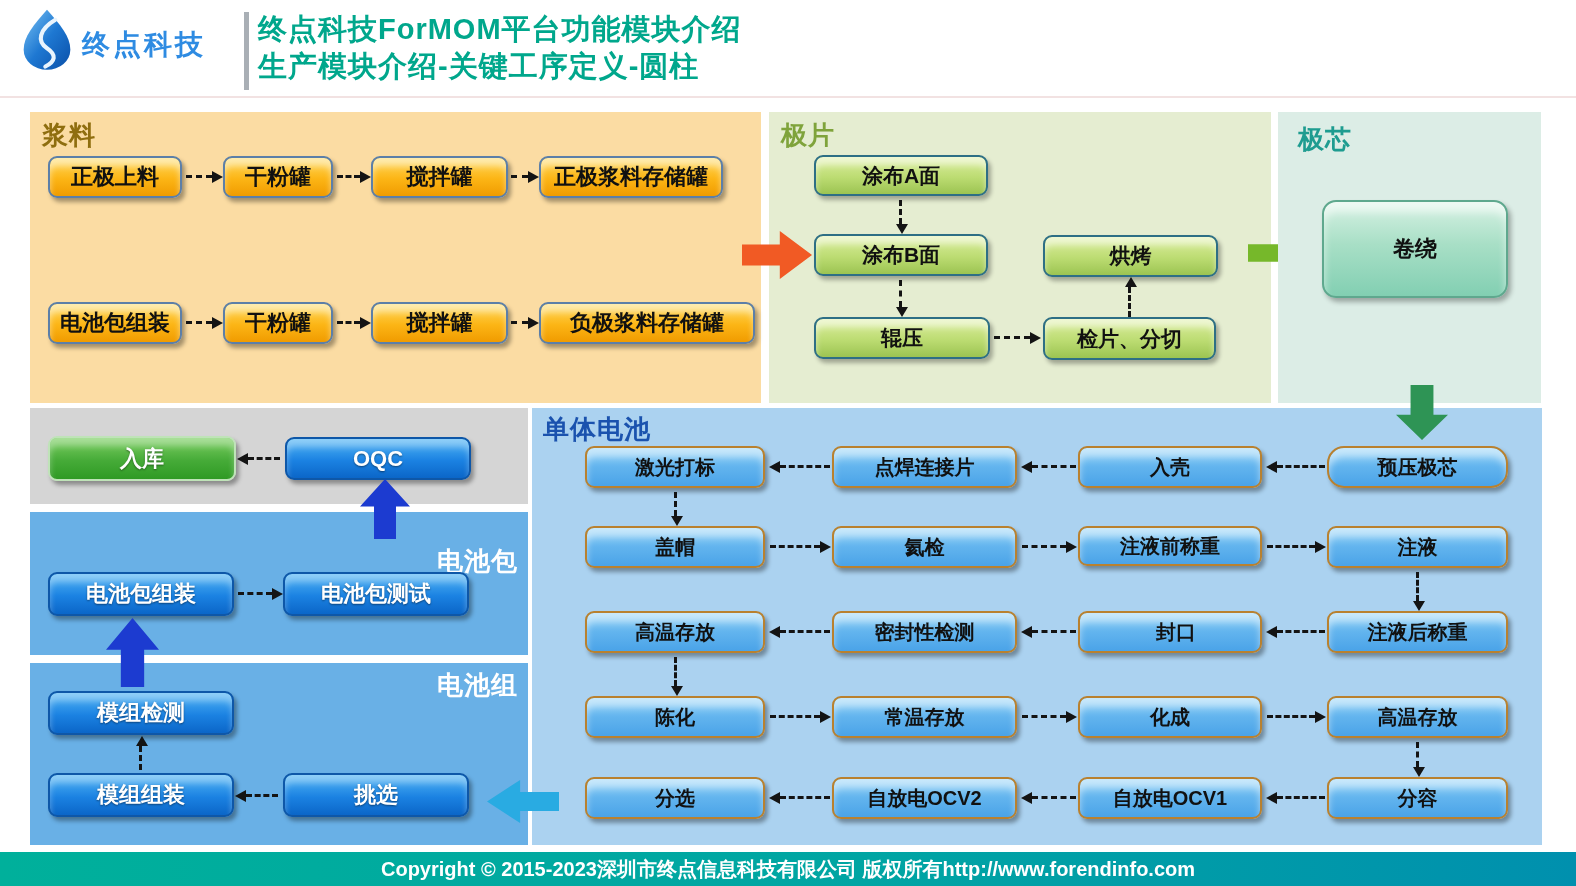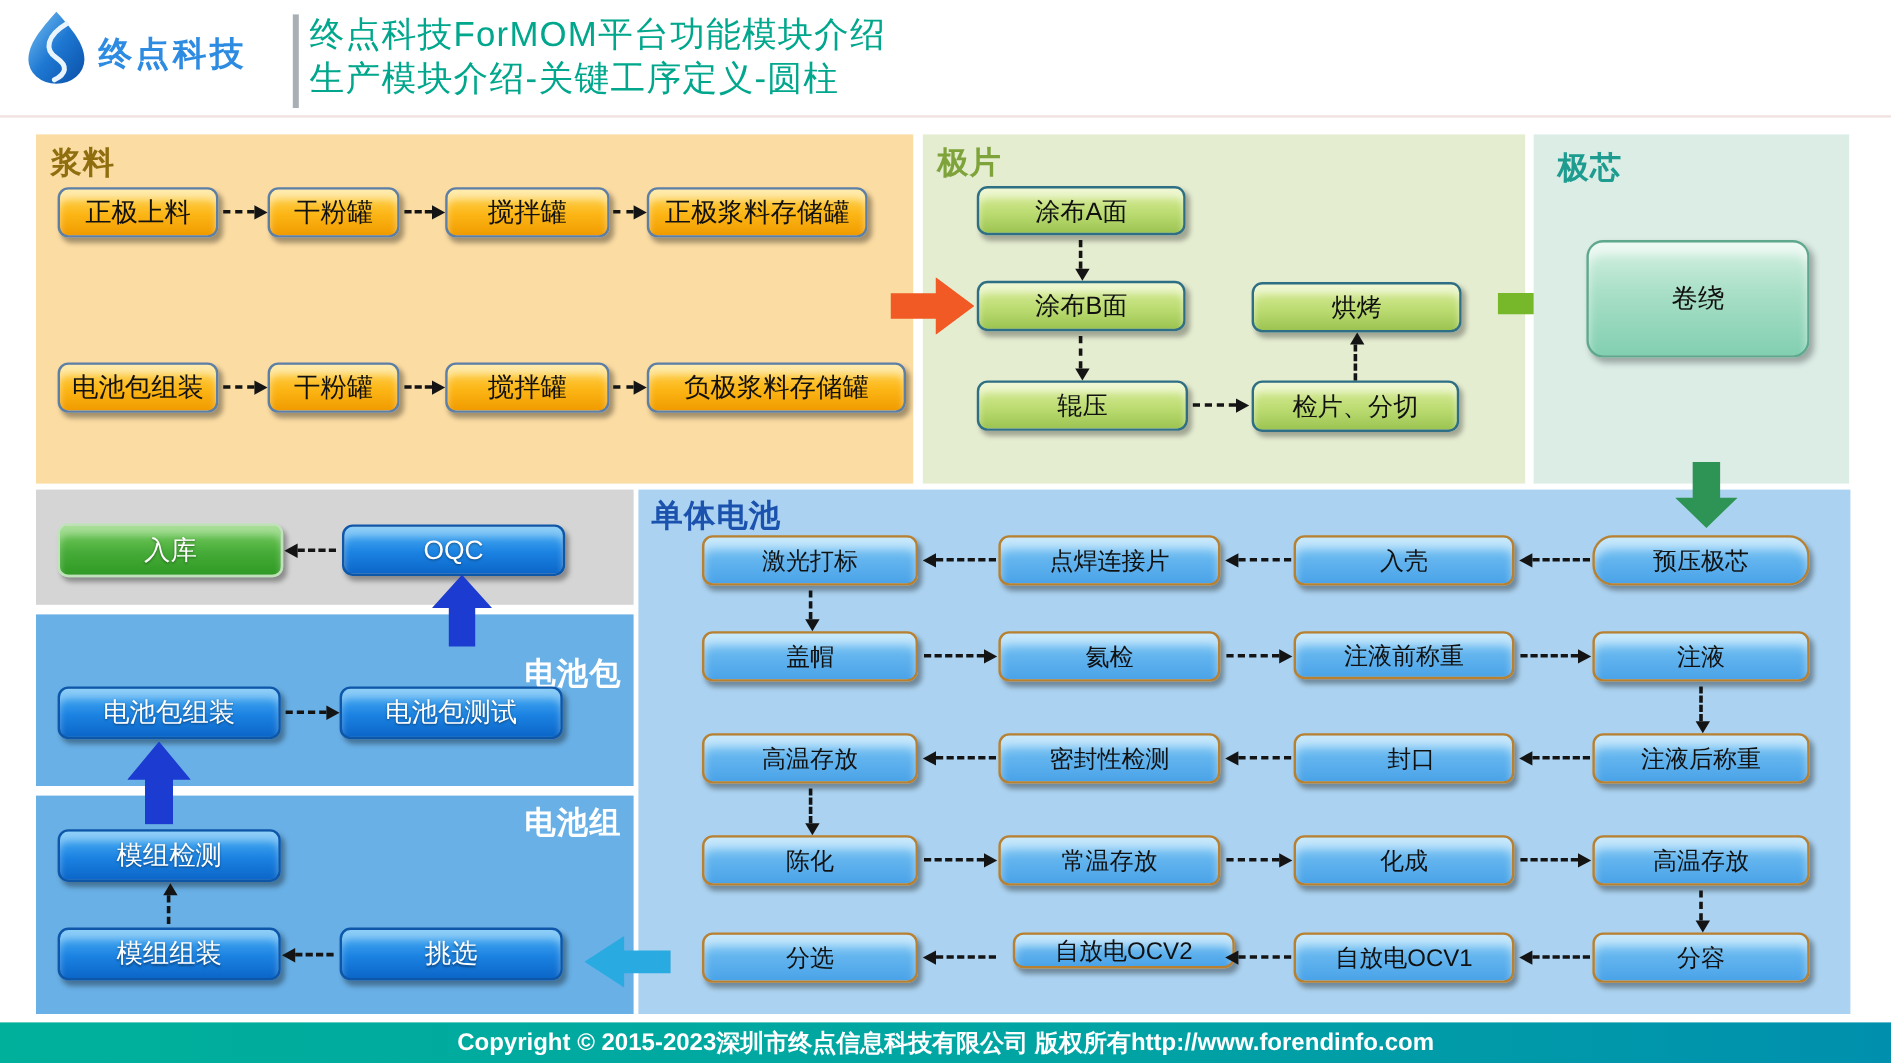--- a/index.html
+++ b/index.html
@@ -6,21 +6,21 @@
   html,body { width:1576px; height:886px; }
   body { font-family:"Liberation Sans","DejaVu Sans",sans-serif; background:#ffffff; position:relative; overflow:hidden; }
   #stage { position:absolute; left:0; top:0; width:1576px; height:886px; background:#fff; }
 
   .abs { position:absolute; }
   .panel { position:absolute; }
   .sec-title { position:absolute; font-weight:bold; font-size:26px; letter-spacing:1px; }
 
   
   .node { position:absolute; display:flex; align-items:center; justify-content:center;
-          font-weight:normal; text-align:center; border-radius:9px; color:#111; }
+          font-weight:bold; text-align:center; border-radius:9px; color:#111; }
   .node.orange { font-size:22px; border:2px solid #5C7FA8;
       background:linear-gradient(180deg,#ffd95e 0%,#fcb515 55%,#f09b00 100%);
       box-shadow:inset 0 8px 6px rgba(255,255,255,.5), 3px 4px 4px rgba(0,0,0,.35); }
   .node.green { font-size:21px; border:2px solid #2E6F85;
       background:linear-gradient(180deg,#dcee9f 0%,#bcdc72 55%,#9cc452 100%);
       box-shadow:inset 0 8px 6px rgba(255,255,255,.55), 3px 4px 4px rgba(0,0,0,.3); }
   .node.mint { font-size:22px; border:2px solid #5FA88E; border-radius:14px;
       background:linear-gradient(180deg,#d6f1e3 0%,#a8dfc6 45%,#82cfb2 100%);
       box-shadow:inset 0 10px 8px rgba(255,255,255,.6), 3px 4px 5px rgba(0,0,0,.3); }
   .node.cellblue { font-size:20px; border:2px solid #B9812F;
@@ -47,21 +47,21 @@
   
   .barrow { position:absolute; filter:drop-shadow(2px 3px 2px rgba(0,0,0,.25)); }
   .barrow.right { clip-path:polygon(0 28%, 54% 28%, 54% 0, 100% 50%, 54% 100%, 54% 72%, 0 72%); }
   .barrow.left  { clip-path:polygon(100% 28%, 46% 28%, 46% 0, 0 50%, 46% 100%, 46% 72%, 100% 72%); }
   .barrow.up    { clip-path:polygon(28% 100%, 28% 46%, 0 46%, 50% 0, 100% 46%, 72% 46%, 72% 100%); }
   .barrow.down  { clip-path:polygon(28% 0, 28% 54%, 0 54%, 50% 100%, 100% 54%, 72% 54%, 72% 0); }
 
   
   #logo-text { position:absolute; left:82px; top:26px; font-size:28px; font-weight:bold; color:#2E8BE2; letter-spacing:3px; }
   #hdr-divider { position:absolute; left:244px; top:12px; width:5px; height:78px; background:#A9AFB5; }
-  #hdr-title { position:absolute; left:258px; top:11px; font-size:29px; font-weight:normal; color:#00A78C; line-height:37px; letter-spacing:1px; }
+  #hdr-title { position:absolute; left:258px; top:11px; font-size:29px; font-weight:bold; color:#00A78C; line-height:37px; letter-spacing:1px; }
   #hdr-line { position:absolute; left:0; top:96px; width:1576px; height:2px; background:#f2e2e2; }
 
   
   #footer { position:absolute; left:0; top:852px; width:1576px; height:34px;
             background:linear-gradient(90deg,#00B09B 0%,#00A5A3 55%,#0090AE 100%);
             display:flex; align-items:center; justify-content:center;
             color:#fff; font-size:20px; font-weight:600; }
   #footer span { margin:0 0; white-space:nowrap; }
 </style>
 </head>
@@ -204,21 +204,21 @@
       <span class="tip tip-r"></span>
     </div>
   <div class="dash-h" style="left:1022px; top:715px; width:44px;">
       <span class="tip tip-r"></span>
     </div>
   <div class="dash-h" style="left:1267px; top:715px; width:48px;">
       <span class="tip tip-r"></span>
     </div>
 
   <div class="node cellblue" style="left:585px;  top:777px; width:180px; height:42px;">分选</div>
-  <div class="node cellblue" style="left:832px;  top:777px; width:185px; height:30px;margin-left:12px;">自放电OCV2</div>
+  <div class="node cellblue" style="left:832px;  top:777px; width:185px; height:42px;">自放电OCV2</div>
   <div class="node cellblue" style="left:1078px; top:777px; width:184px; height:42px;">自放电OCV1</div>
   <div class="node cellblue" style="left:1327px; top:777px; width:181px; height:42px;">分容</div>
   <div class="dash-h" style="left:780px;  top:796px; width:50px;">
       <span class="tip tip-l"></span>
     </div>
   <div class="dash-h" style="left:1032px; top:796px; width:44px;">
       <span class="tip tip-l"></span>
     </div>
   <div class="dash-h" style="left:1277px; top:796px; width:48px;">
       <span class="tip tip-l"></span>

